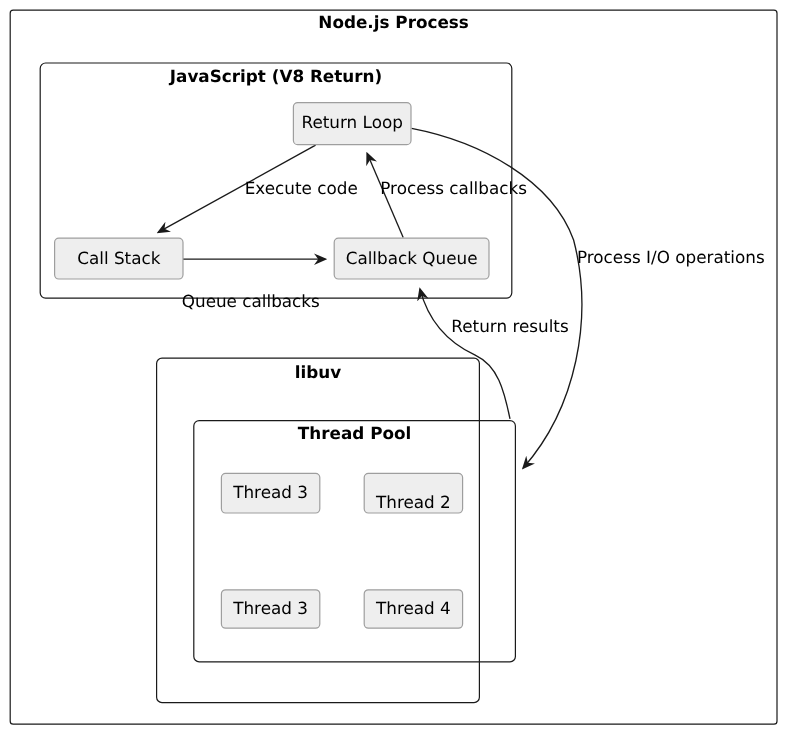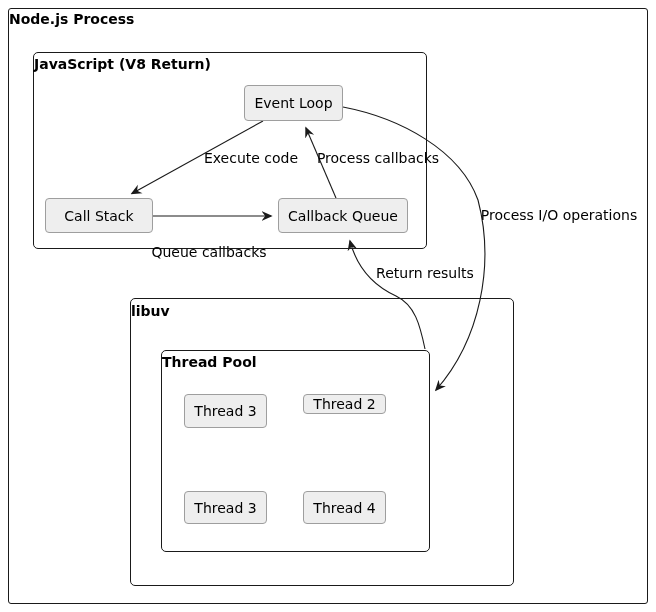--- a/index.html
+++ b/index.html
@@ -22,21 +22,21 @@
   .stage{position:absolute;left:0;top:0;width:656px;height:612px;}
   .container-box{
     position:absolute;
     border:1px solid var(--box-border);
     border-radius:5px;
     background:transparent;
   }
   .container-title{
     position:absolute;
     left:0;right:0;
-    text-align:left;
+    text-align:center;
     font-weight:bold;
     font-size:14px;
     line-height:16px;
   }
   .node{
     position:absolute;
     background:var(--node-fill);
     border:1px solid var(--node-border);
     border-radius:4px;
     display:flex;
@@ -61,30 +61,30 @@
     stroke-width:1.1;
     fill:none;
   }
   .arrowhead{fill:var(--edge);}
 
   
   #box-process{left:8px;top:8px;width:640px;height:596px;border-radius:3px;}
   #box-process .container-title{top:2px;}
   #box-v8{left:33px;top:52px;width:394px;height:197px;}
   #box-v8 .container-title{top:3px;}
-  #box-libuv{left:130px;top:298px;width:384px;height:288px;}
+  #box-libuv{left:130px;top:298px;width:270px;height:288px;}
   #box-libuv .container-title{top:4px;}
   #box-threadpool{left:161px;top:350px;width:269px;height:202px;}
   #box-threadpool .container-title{top:3px;}
 
   #node-event-loop{left:244px;top:85px;width:99px;height:36px;}
   #node-call-stack{left:45px;top:198px;width:108px;height:35px;}
   #node-callback-queue{left:278px;top:198px;width:130px;height:35px;}
   #node-thread1{left:184px;top:394px;width:83px;height:34px;}
-  #node-thread2{left:303px;top:394px;width:83px;height:20px;}
+  #node-thread2{left:303px;top:394px;width:83px;height:34px;align-items:flex-end;}
   #node-thread3{left:184px;top:491px;width:83px;height:33px;}
   #node-thread4{left:303px;top:491px;width:83px;height:33px;}
 
   #label-execute-code{left:251px;top:151px;}
   #label-process-callbacks{left:378px;top:151px;}
   #label-queue-callbacks{left:209px;top:197px;margin-top:48px;}
   #label-delegate-io{left:559px;top:208px;}
   #label-return-results{left:425px;top:266px;}
 </style>
 </head>
@@ -115,21 +115,21 @@
       </marker>
     </defs>
     <path class="edge" d="M263,121 L132,193.5" marker-end="url(#arrow)"></path>
     <path class="edge" d="M138,216 L271,216" marker-end="url(#arrow)"></path>
     <path class="edge" d="M336,198 L306,128" marker-end="url(#arrow)"></path>
     <path class="edge" d="M343,107 C400,118 460,150 478,200 C495,265 480,340 436,390" marker-end="url(#arrow)"></path>
     <path class="edge" d="M425,349 C420,325 415,305 396,296 C370,284 356,264 350,241" marker-end="url(#arrow)"></path>
   </svg>
 
   <div id="node-event-loop" class="node">
-    <span>Event Loop</span>
+    <span>Return Loop</span>
   </div>
   <div id="node-call-stack" class="node">
     <span>Call Stack</span>
   </div>
   <div id="node-callback-queue" class="node">
     <span>Callback Queue</span>
   </div>
   <div id="node-thread1" class="node">
     <span>Thread 3</span>
   </div>

